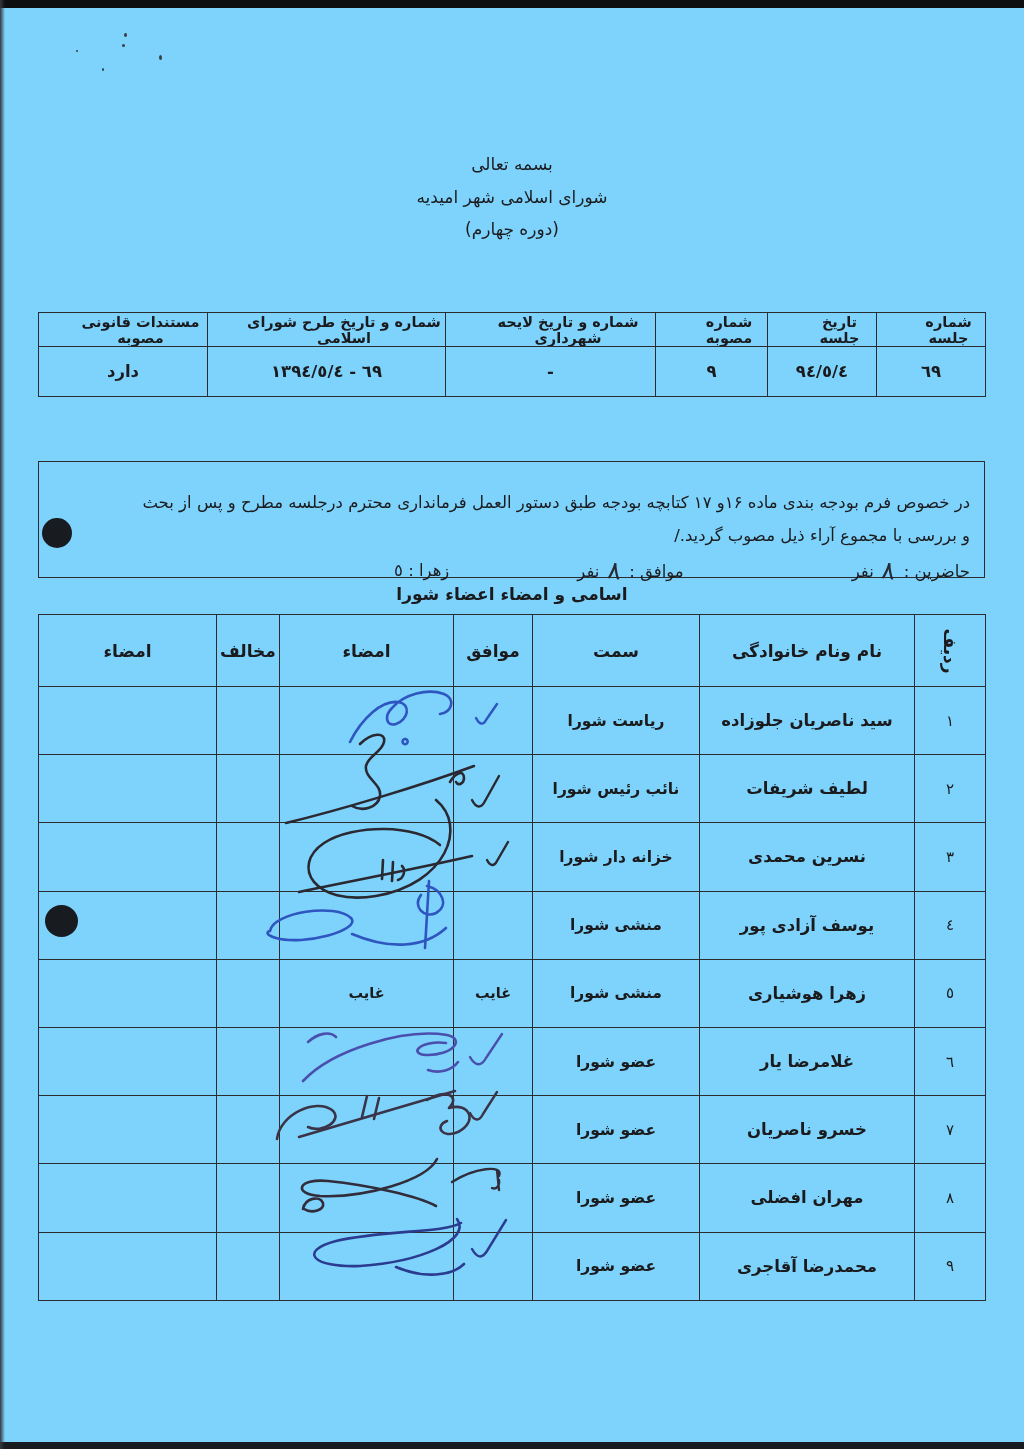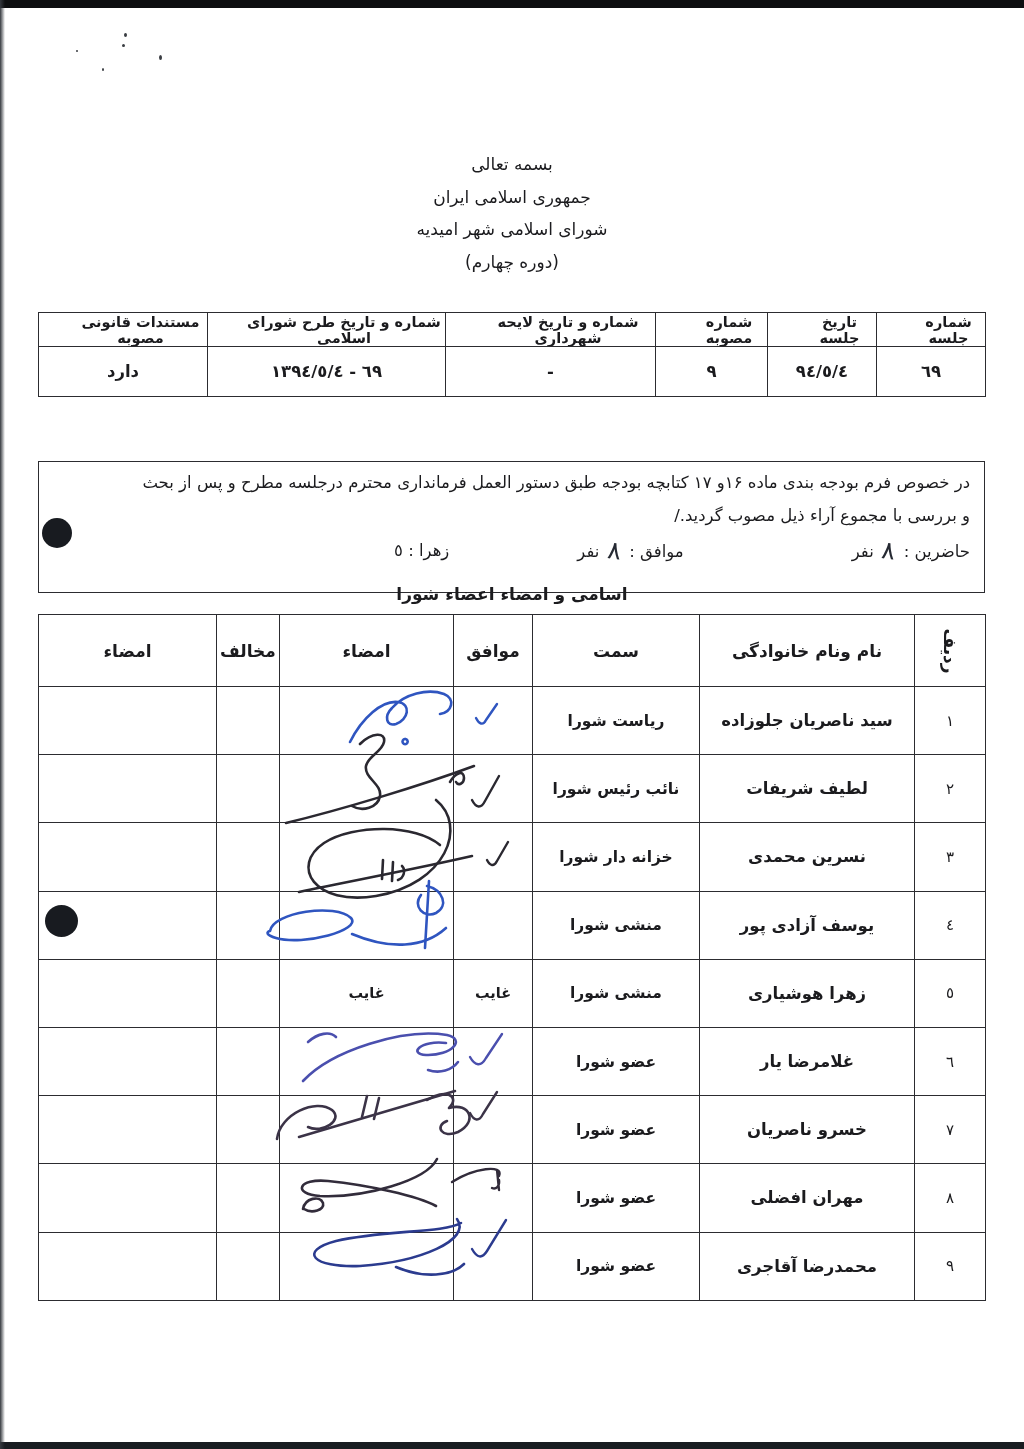--- a/index.html
+++ b/index.html
@@ -1,18 +1,18 @@
 <!DOCTYPE html>
 <html lang="fa"><head>
 <meta charset="utf-8">
 <style>
   html,body{margin:0;padding:0;background:#c9ccd0;}
   .page{
     position:relative;width:1024px;height:1449px;margin:0 auto;
-    background:#ffffff;
+    background:#7dd3fc;
     font-family:"DejaVu Sans",sans-serif;color:#1b1b1e;overflow:hidden;
   }
   .edge-top{position:absolute;top:0;left:0;width:1024px;height:8px;background:#0d0e10;}
   .edge-bottom{position:absolute;bottom:0;left:0;width:1024px;height:7px;background:#181c21;}
   .edge-left{position:absolute;top:0;left:0;width:5px;height:1449px;
     background:linear-gradient(to right,#34383e,rgba(52,56,62,0));}
   .speck{position:absolute;background:#3a3d42;border-radius:50%;}
   .punch{position:absolute;background:#181b20;border-radius:50%;}
 
   .doc-header{position:absolute;top:148px;left:0;width:1024px;text-align:center;
@@ -21,23 +21,23 @@
   table{border-collapse:collapse;table-layout:fixed;}
   .info-table{position:absolute;top:312px;left:38px;width:947px;direction:rtl;}
   .info-table th,.info-table td{border:1.3px solid #2c2c30;text-align:center;vertical-align:middle;padding:0 2px;overflow:hidden;}
   .info-table th{height:33px;font-size:14.5px;font-weight:700;padding-left:37px;}
   .info-table td{height:49px;font-size:16.5px;font-weight:700;}
 
   .ribbon{position:absolute;top:404px;left:198px;width:648px;height:58px;}
   .ribbon svg{display:block;}
   .ribbon text{font-family:"DejaVu Sans",sans-serif;font-size:21px;font-weight:700;fill:#1b1b1e;}
 
-  .body-box{position:absolute;top:461px;left:38px;width:947px;height:132px;
+  .body-box{position:absolute;top:461px;left:38px;width:947px;height:117px;
     border:1.3px solid #2c2c30;box-sizing:border-box;direction:rtl;
-    padding:4px 14px 6px 14px;font-size:16.5px;}
+    padding:24px 14px 6px 14px;font-size:16.5px;}
   .body-line{white-space:nowrap;line-height:33px;text-align:right;}
   .votes-row{display:flex;direction:rtl;align-items:center;margin-top:2px;line-height:30px;}
   .vote{white-space:nowrap;}
   .vote.present{margin-left:168px;}
   .vote.agree{margin-left:128px;}
   .hand-num{display:inline-block;font-size:25px;font-weight:400;color:#262a33;
     transform:rotate(7deg) translateY(2px);margin:0 3px;}
 
   .members-title{position:absolute;top:584px;left:0;width:1024px;text-align:center;
     font-size:17px;font-weight:700;direction:rtl;}
@@ -69,21 +69,20 @@
   <div class="speck" style="left:122px;top:44px;width:3px;height:3px;"></div>
   <div class="speck" style="left:159px;top:55px;width:3px;height:5px;"></div>
   <div class="speck" style="left:102px;top:68px;width:2px;height:3px;"></div>
   <div class="speck" style="left:76px;top:50px;width:2px;height:2px;"></div>
 
   <div class="punch" style="left:42px;top:518px;width:30px;height:30px;"></div>
   <div class="punch" style="left:45px;top:905px;width:33px;height:32px;"></div>
 
   <header class="doc-header">
     <div>بسمه تعالی</div>
-    <div>جمهوری اسلامی ایران</div>
     <div>شورای اسلامی شهر امیدیه</div>
     <div>(دوره چهارم)</div>
   </header>
 
   <table class="info-table" dir="rtl">
     <colgroup>
       <col style="width:109px">
         <col style="width:109px">
         <col style="width:112px">
       <col style="width:210px">

